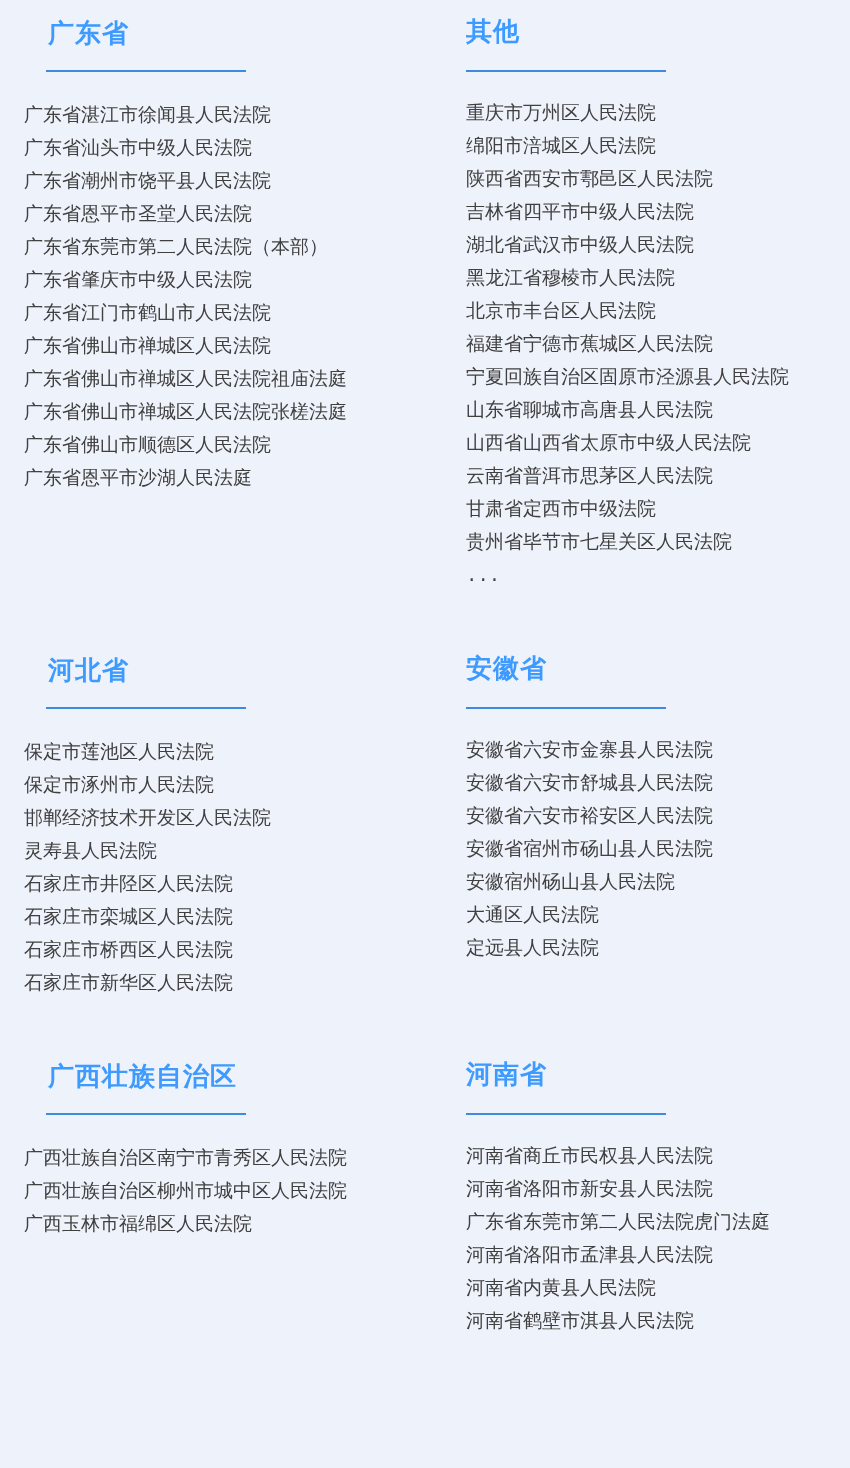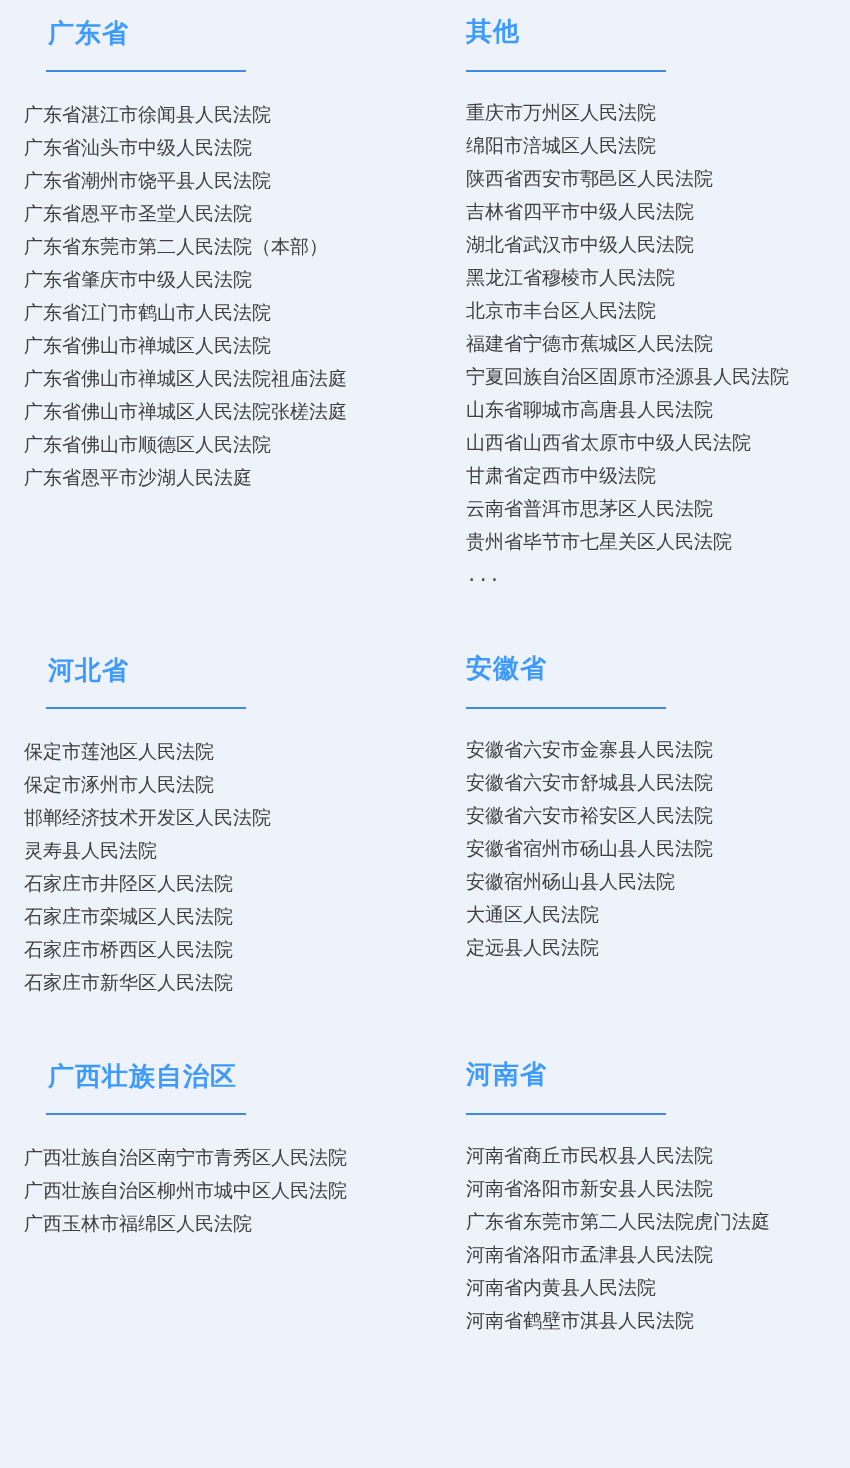--- a/index.html
+++ b/index.html
@@ -100,22 +100,22 @@
         <li>绵阳市涪城区人民法院</li>
         <li>陕西省西安市鄠邑区人民法院</li>
         <li>吉林省四平市中级人民法院</li>
         <li>湖北省武汉市中级人民法院</li>
         <li>黑龙江省穆棱市人民法院</li>
         <li>北京市丰台区人民法院</li>
         <li>福建省宁德市蕉城区人民法院</li>
         <li>宁夏回族自治区固原市泾源县人民法院</li>
         <li>山东省聊城市高唐县人民法院</li>
         <li>山西省山西省太原市中级人民法院</li>
+        <li>云南省普洱市思茅区人民法院</li>
         <li>甘肃省定西市中级法院</li>
-        <li>云南省普洱市思茅区人民法院</li>
         <li>贵州省毕节市七星关区人民法院</li>
         <li>...</li>
       </ul>
     </div>
 
   </div>
 
   <div class="gap-row"></div>
 
   <div class="grid">

